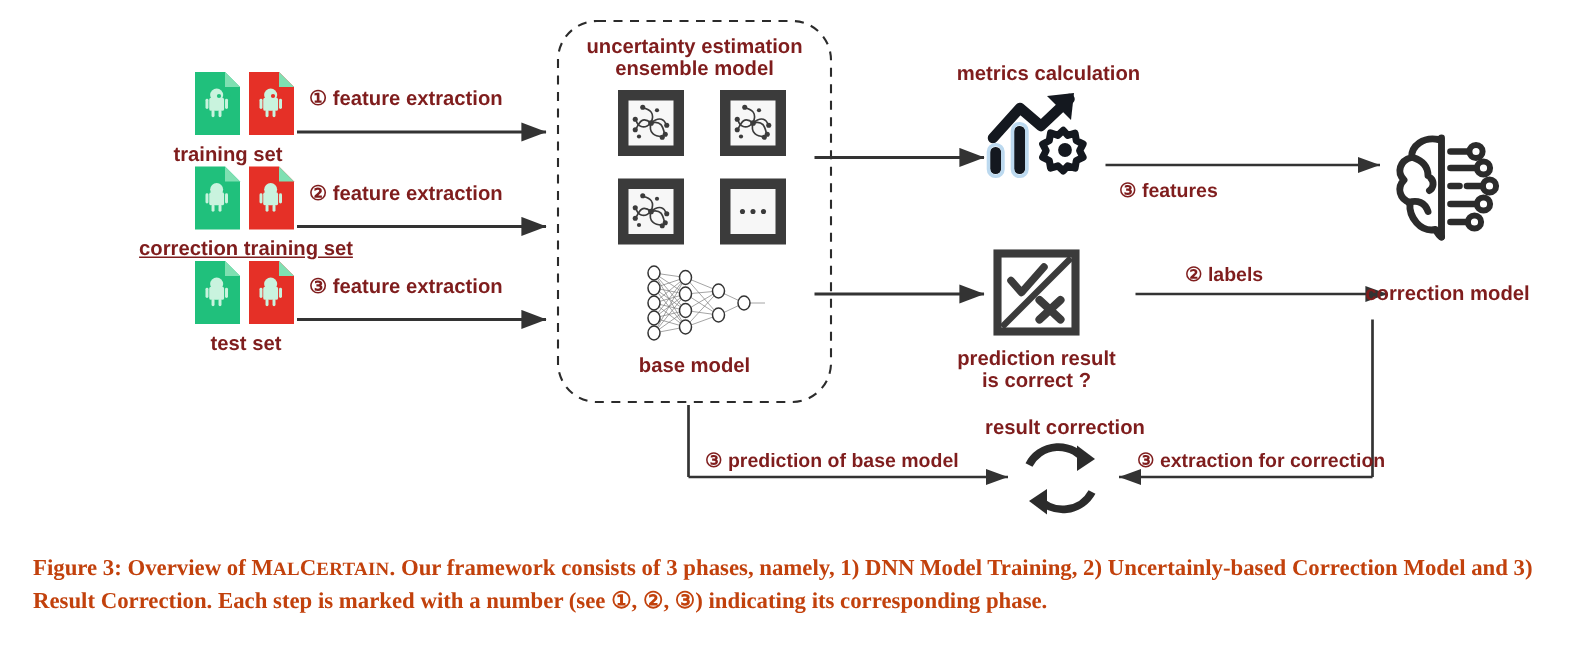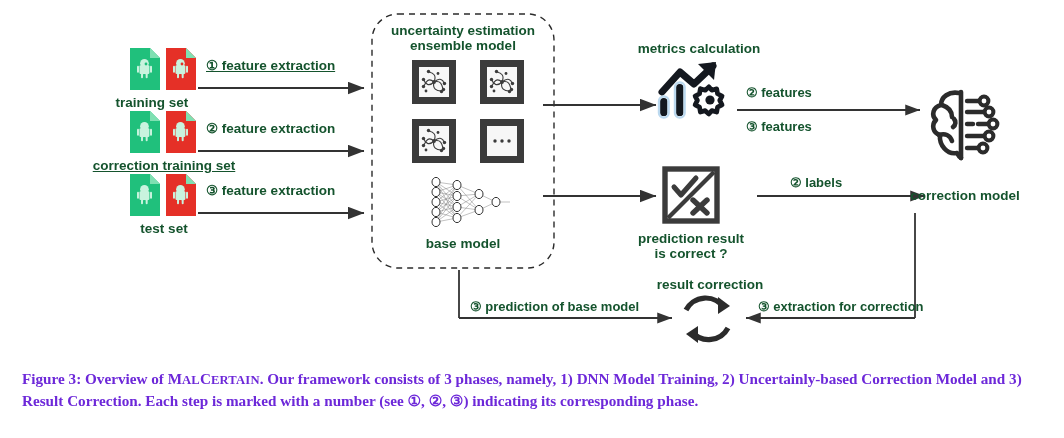--- a/index.html
+++ b/index.html
@@ -1,24 +1,24 @@
 <!DOCTYPE html>
 <html><head>
 <meta charset="utf-8">
 <style>
   html,body{margin:0;padding:0;background:#ffffff;}
   body{width:1064px;height:438px;position:relative;font-family:"Liberation Sans",sans-serif;overflow:hidden;}
   #figure{position:absolute;left:0;top:0;width:1064px;height:438px;}
-  .lbl{position:absolute;color:#14532d;font-weight:bold;font-family:"Liberation Sans",sans-serif;
+  .lbl{position:absolute;color:#7f1d1d;font-weight:bold;font-family:"Liberation Sans",sans-serif;
        line-height:1.12;text-align:center;white-space:nowrap;}
   .f14{font-size:13.5px;}
   .f13{font-size:13px;}
   .caption{position:absolute;left:22px;top:368px;width:1022px;
            font-family:"Liberation Serif",serif;font-weight:bold;font-size:15.2px;
-           line-height:1.42;color:#6d28d9;text-align:left;}
+           line-height:1.42;color:#c2410c;text-align:left;}
   .sc{font-size:12.6px;letter-spacing:.2px;}
   .icon-box{position:absolute;}
   svg{display:block;overflow:visible;}
 </style>
 </head>
 <body>
 
 <div id="figure">
 
   <svg width="1064" height="360" style="position:absolute;left:0;top:0;">
@@ -139,21 +139,21 @@
           <rect x="0" y="11" width="3.2" height="11" rx="1.6"></rect>
           <rect x="21" y="11" width="3.2" height="11" rx="1.6"></rect>
           <rect x="6.5" y="23" width="3.2" height="8" rx="1.6"></rect>
           <rect x="14" y="23" width="3.2" height="8" rx="1.6"></rect>
         </g>
       </g>
     </svg>
   </div>
   <div class="lbl f14" style="left:114px;top:221px;width:100px;">test set</div>
 
-  <div class="lbl f14" style="left:206px;top:58px;width:150px;text-align:left;text-decoration:underline;">①  feature extraction</div>
+  <div class="lbl f14" style="left:206px;top:58px;width:150px;text-align:left;">①  feature extraction</div>
   <div class="lbl f14" style="left:206px;top:121px;width:150px;text-align:left;">②  feature extraction</div>
   <div class="lbl f14" style="left:206px;top:183px;width:150px;text-align:left;">③  feature extraction</div>
 
   <div class="lbl f14" style="left:372px;top:23px;width:182px;">uncertainty estimation</div>
   <div class="lbl f14" style="left:372px;top:38px;width:182px;">ensemble model</div>
 
   <div class="icon-box" style="left:412px;top:60px;">
     <svg width="44" height="44" viewBox="0 0 44 44">
       <rect x="0" y="0" width="44" height="44" fill="#3b3b3b"></rect>
       <rect x="7" y="7" width="30" height="30" fill="#f7f7f7"></rect>
@@ -281,21 +281,20 @@
       <rect x="19.0" y="24.5" width="9.6" height="35" rx="4.6" fill="none" stroke="#bcd9ef" stroke-width="2.4"></rect>
       <g transform="translate(54,42)">
         <path d="M0,-17 L5.5,-15.2 L9.6,-19 L13,-15.2 L18.5,-16.8 L19.5,-11.2
                  L24.6,-8.6 L22,-3.6 L24.6,1.4 L19.5,4 L18.5,9.6 L13,8 L9.6,11.8
                  L5.5,8 L0,9.6 L-1,4 L-6,1.4 L-3.4,-3.6 L-6,-8.6 L-1,-11.2 z" transform="translate(-9.6,3.6) scale(0.88)" fill="none" stroke="#14181f" stroke-width="5.4" stroke-linejoin="round"></path>
         <circle cx="0" cy="0" r="4.6" fill="#14181f"></circle>
       </g>
     </svg>
   </div>
 
-  <div class="lbl f13" style="left:746px;top:86px;width:130px;text-align:left;">②  features</div>
   <div class="lbl f13" style="left:746px;top:114px;width:130px;text-align:left;margin-top:6px;">③  features</div>
 
   <div class="icon-box" style="left:662px;top:166px;">
     <svg width="58" height="58" viewBox="0 0 58 58">
       <rect x="3" y="3" width="52" height="52" fill="none" stroke="#3b3b3b" stroke-width="5.4"></rect>
       <line x1="6" y1="52" x2="52" y2="6" stroke="#3b3b3b" stroke-width="4.2"></line>
       <path d="M12,21 L19,29 L34,12" fill="none" stroke="#3b3b3b" stroke-width="5" stroke-linecap="round" stroke-linejoin="round"></path>
       <g stroke="#3b3b3b" stroke-width="5.4" stroke-linecap="round">
         <line x1="31" y1="34" x2="45" y2="47"></line>
         <line x1="45" y1="34" x2="31" y2="47"></line>

